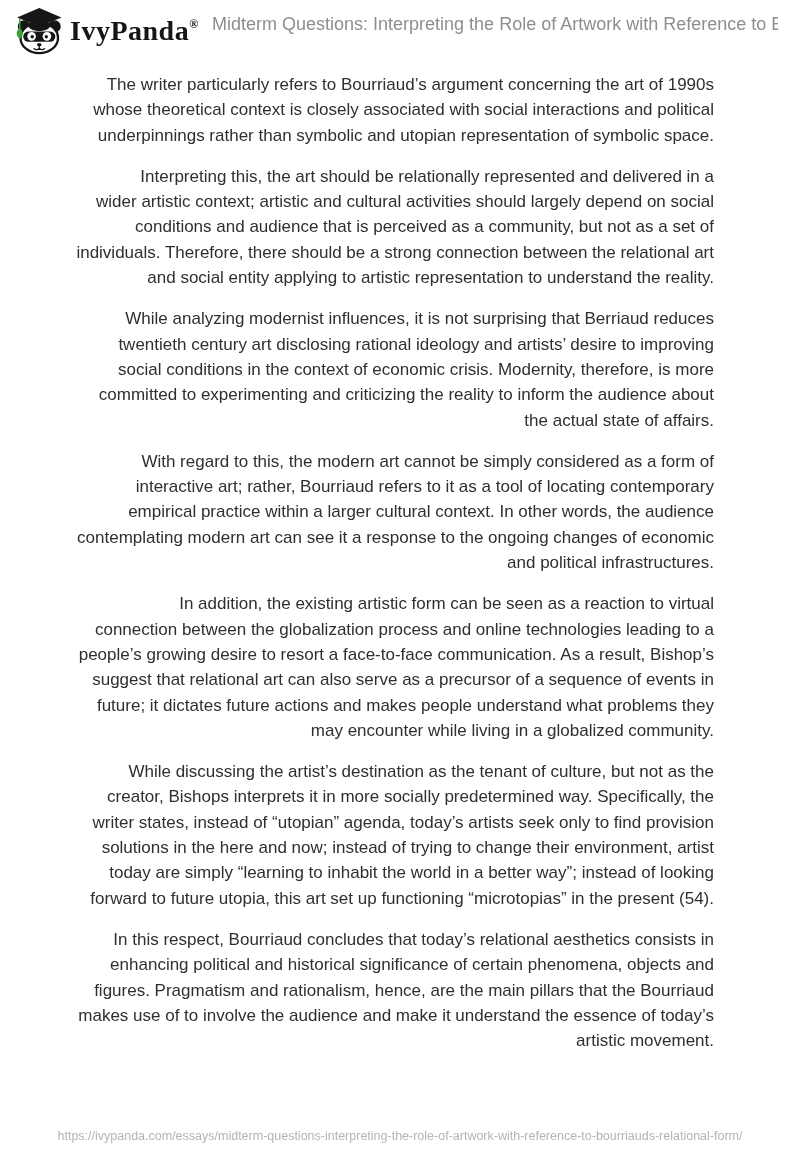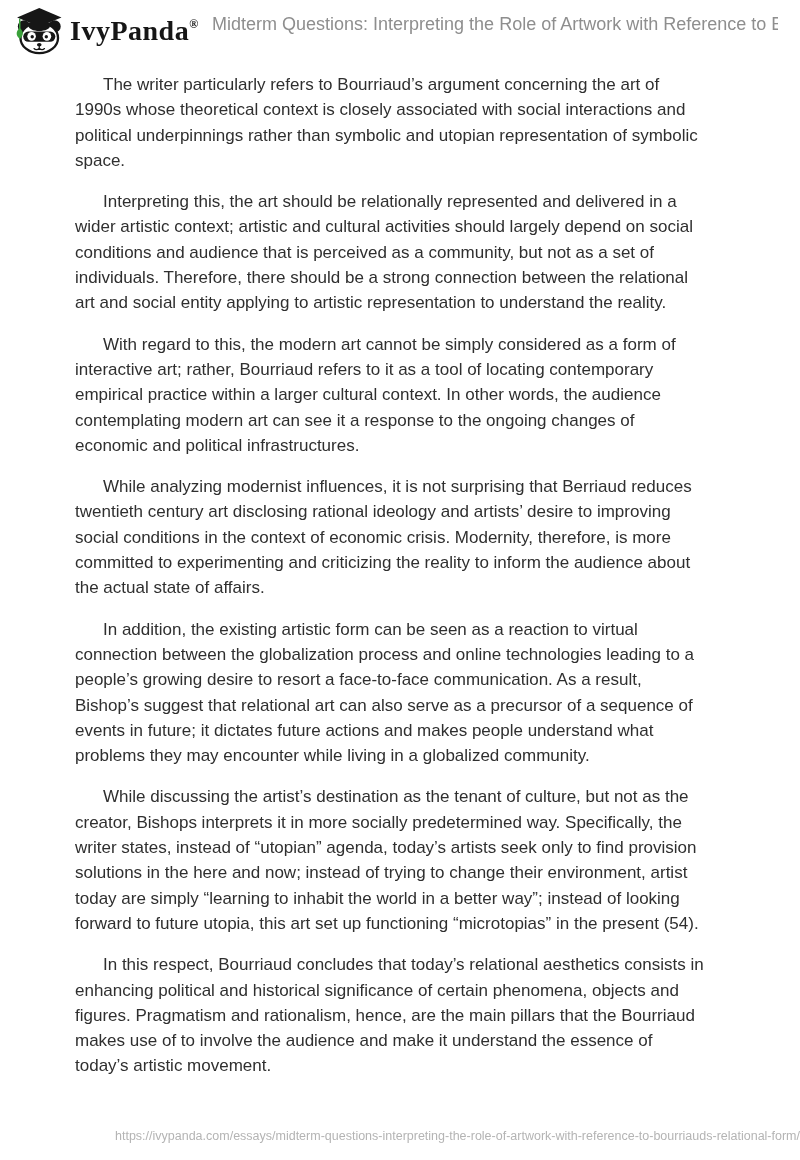--- a/index.html
+++ b/index.html
@@ -41,32 +41,32 @@
     overflow: hidden;
   }
 
   
   .content {
     position: absolute;
     top: 72px; left: 75px;
     width: 643px;
   }
   .content p {
-    margin: 0 13px 16px 0;
+    margin: 0 4px 16px 0;
     font-size: 17px;
     line-height: 25.3px;
     color: #2f2f2f;
     text-indent: 28px;
-    text-align: left;
+    text-align: right;
   }
 
   
   .footer {
     position: absolute; top: 1129px; left: 0; right: 0;
-    text-align: right;
+    text-align: center;
     font-size: 12.5px;
     color: #b4b4b4;
   }
 </style>
 </head>
 <body>
 
 <div class="page">
 
   <div class="header">
@@ -96,22 +96,22 @@
         </svg>
       </span>
       <span class="brand"><span>IvyPanda</span><sup>®</sup></span>
     </div>
     <div class="doc-title">Midterm Questions: Interpreting the Role of Artwork with Reference to Bourriaud’s Relational Form</div>
   </div>
 
   <div class="content">
     <p>The writer particularly refers to Bourriaud’s argument concerning the art of 1990s whose theoretical context is closely associated with social interactions and political underpinnings rather than symbolic and utopian representation of symbolic space.</p>
     <p>Interpreting this, the art should be relationally represented and delivered in a wider artistic context; artistic and cultural activities should largely depend on social conditions and audience that is perceived as a community, but not as a set of individuals. Therefore, there should be a strong connection between the relational art and social entity applying to artistic representation to understand the reality.</p>
+    <p>While analyzing modernist influences, it is not surprising that Berriaud reduces twentieth century art disclosing rational ideology and artists’ desire to improving social conditions in the context of economic crisis. Modernity, therefore, is more committed to experimenting and criticizing the reality to inform the audience about the actual state of affairs.</p>
     <p>With regard to this, the modern art cannot be simply considered as a form of interactive art; rather, Bourriaud refers to it as a tool of locating contemporary empirical practice within a larger cultural context. In other words, the audience contemplating modern art can see it a response to the ongoing changes of economic and political infrastructures.</p>
-    <p>While analyzing modernist influences, it is not surprising that Berriaud reduces twentieth century art disclosing rational ideology and artists’ desire to improving social conditions in the context of economic crisis. Modernity, therefore, is more committed to experimenting and criticizing the reality to inform the audience about the actual state of affairs.</p>
     <p>In addition, the existing artistic form can be seen as a reaction to virtual connection between the globalization process and online technologies leading to a people’s growing desire to resort a face-to-face communication. As a result, Bishop’s suggest that relational art can also serve as a precursor of a sequence of events in future; it dictates future actions and makes people understand what problems they may encounter while living in a globalized community.</p>
     <p>While discussing the artist’s destination as the tenant of culture, but not as the creator, Bishops interprets it in more socially predetermined way. Specifically, the writer states, instead of “utopian” agenda, today’s artists seek only to find provision solutions in the here and now; instead of trying to change their environment, artist today are simply “learning to inhabit the world in a better way”; instead of looking forward to future utopia, this art set up functioning “microtopias” in the present (54).</p>
     <p>In this respect, Bourriaud concludes that today’s relational aesthetics consists in enhancing political and historical significance of certain phenomena, objects and figures. Pragmatism and rationalism, hence, are the main pillars that the Bourriaud makes use of to involve the audience and make it understand the essence of today’s artistic movement.</p>
   </div>
 
   <div class="footer">https://ivypanda.com/essays/midterm-questions-interpreting-the-role-of-artwork-with-reference-to-bourriauds-relational-form/</div>
 
 </div>
 
 </body></html>

